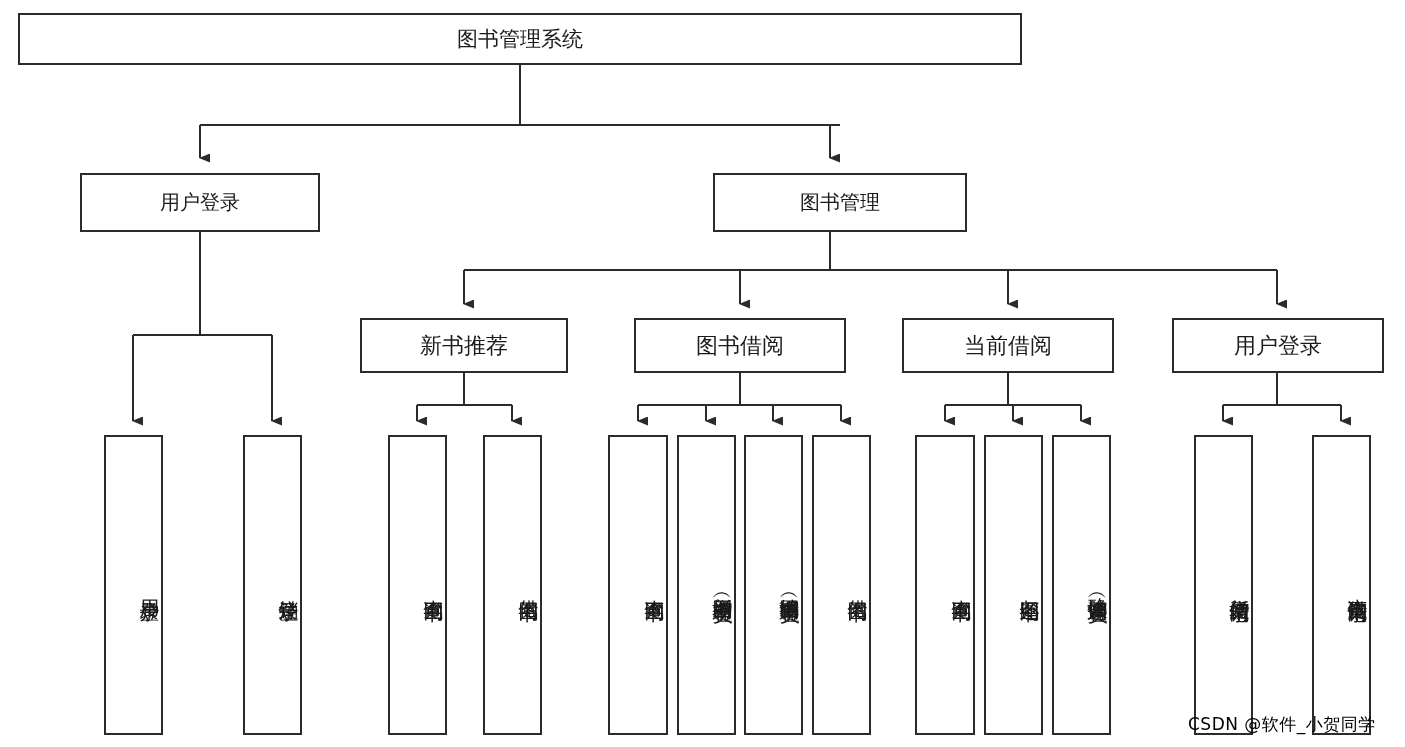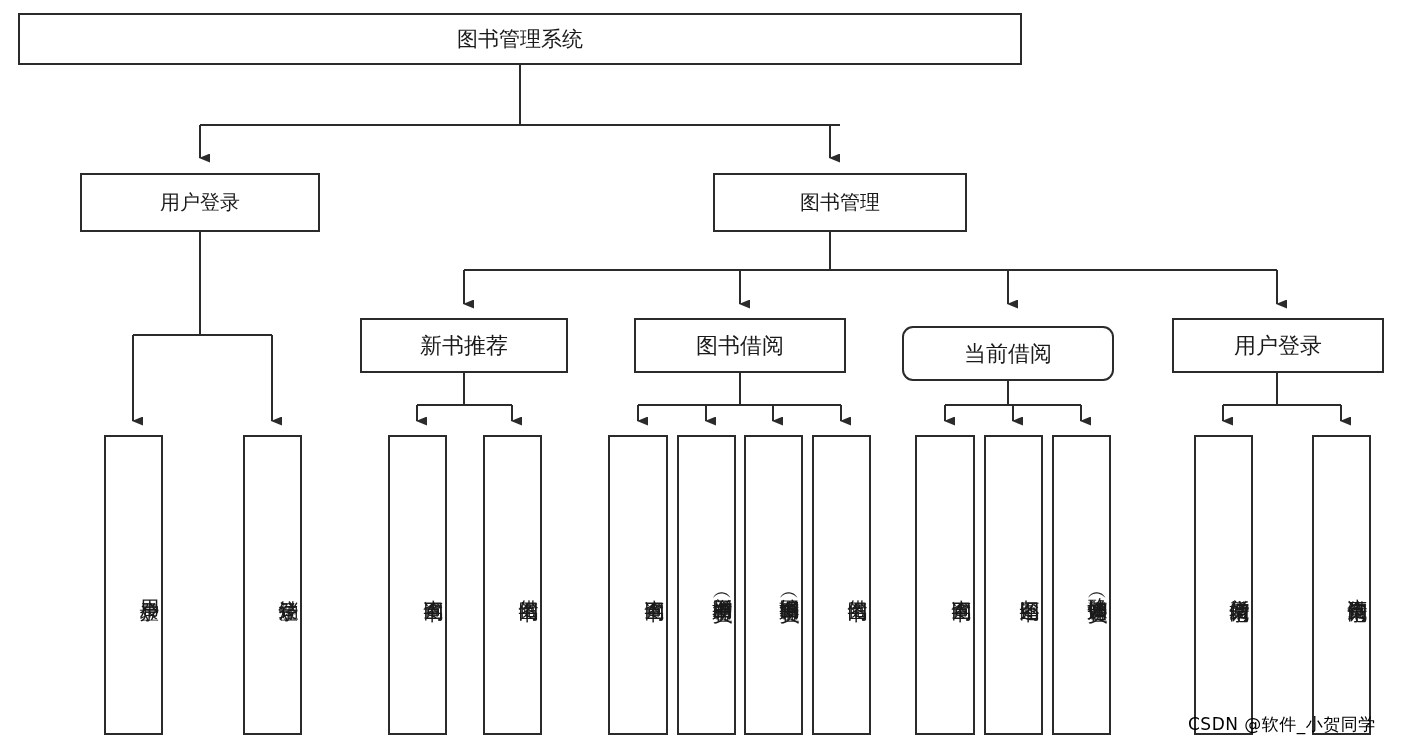--- a/index.html
+++ b/index.html
@@ -138,21 +138,21 @@
   </div>
 
   <div class="node lvl3" style="left:360px; top:318px; width:208px; height:55px;">
     <span class="node-label">新书推荐</span>
   </div>
 
   <div class="node lvl3" style="left:634px; top:318px; width:212px; height:55px;">
     <span class="node-label">图书借阅</span>
   </div>
 
-  <div class="node lvl3" style="left:902px; top:326px; width:212px; height:55px;border-radius:11px;">
+  <div class="node lvl3" style="left:902px; top:318px; width:212px; height:55px;">
     <span class="node-label">当前借阅</span>
   </div>
 
   <div class="node lvl3" style="left:1172px; top:318px; width:212px; height:55px;">
     <span class="node-label">用户登录</span>
   </div>
 
   <div class="node leaf" style="left:104px; top:435px; width:59px; height:300px;">
     <span class="node-label">用户登录</span>
   </div>

